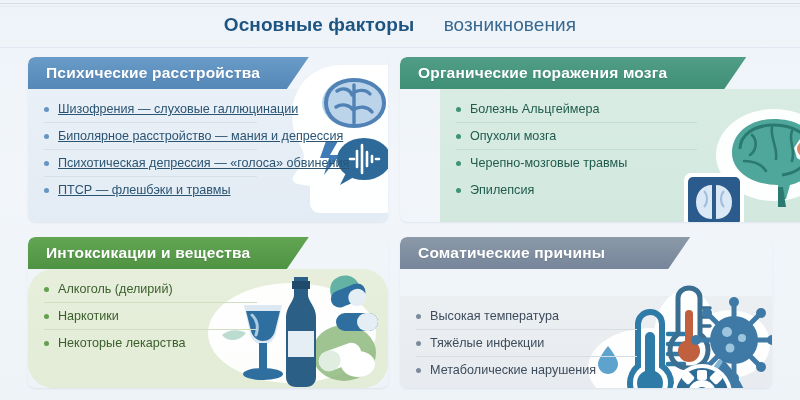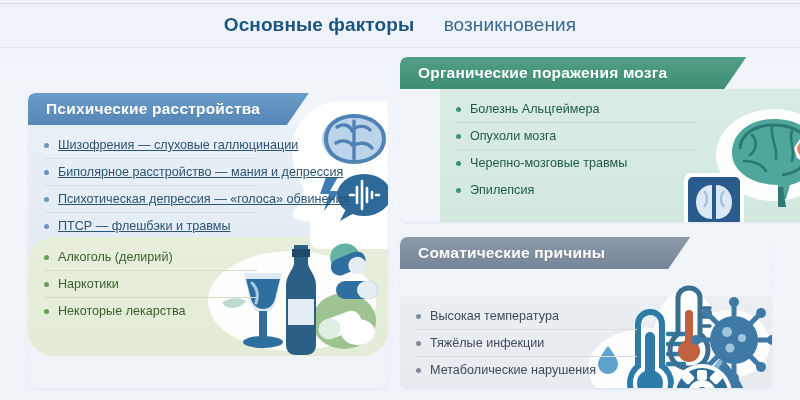--- a/index.html
+++ b/index.html
@@ -58,21 +58,21 @@
     top: 57px; left: 28px;
     width: 744px; height: 331px;
   }
 
   .card {
     position: absolute;
     border-radius: 7px;
     overflow: hidden;
     box-shadow: 0 1px 2px rgba(70,100,130,.10);
   }
-  .card.c0 { left: 0;     top: 0;   width: 360px; height: 165px; margin-top: 36px; }
+  .card.c0 { left: 0;     top: 0;   width: 360px; height: 165px; }
   .card.c1 { left: 372px; top: 0;   width: 444px; height: 165px; }
   .card.c2 { left: 0;     top: 180px; width: 360px; height: 151px; }
   .card.c3 { left: 372px; top: 180px; width: 372px; height: 151px; }
 
   .card-header {
     position: relative;
     height: 32px;
     display: flex;
     align-items: center;
   }
@@ -268,20 +268,24 @@
           <li class="bullet">
             <span class="dot"></span>
             <span>Эпилепсия</span>
             <span class="divider"></span>
           </li>
         </ul>
       </div>
     </div>
 
     <div class="card c2">
+      <div class="card-header">
+        <div class="hdr-bar"></div>
+        <div class="hdr-text">Интоксикации и вещества</div>
+      </div>
       <div class="card-body">
         <svg class="art a2" viewBox="0 0 178 140">
           <ellipse cx="88" cy="72" rx="84" ry="50" fill="#ffffff" opacity="0.93"></ellipse>
           <ellipse cx="140" cy="92" rx="32" ry="28" fill="#8fb97f" opacity="0.85"></ellipse>
           <path d="M18 74 C24 68 36 68 42 72 C36 80 24 82 18 74 Z" fill="#bcdcd0"></path>
           <path d="M40 44 L78 44 L72 72 C70 80 64 84 59 84 C54 84 48 80 46 72 Z" fill="#dce9f3"></path>
           <path d="M42 50 L76 50 L71 70 C69 77 64 80 59 80 C54 80 49 77 47 70 Z" fill="#2f6fa0"></path>
           <rect x="55" y="82" width="8" height="28" fill="#2f6fa0"></rect>
           <ellipse cx="59" cy="113" rx="20" ry="6" fill="#2f6fa0"></ellipse>
           <path d="M48 54 C54 60 54 68 52 74" fill="none" stroke="#a9cbe4" stroke-width="3" stroke-linecap="round"></path>

